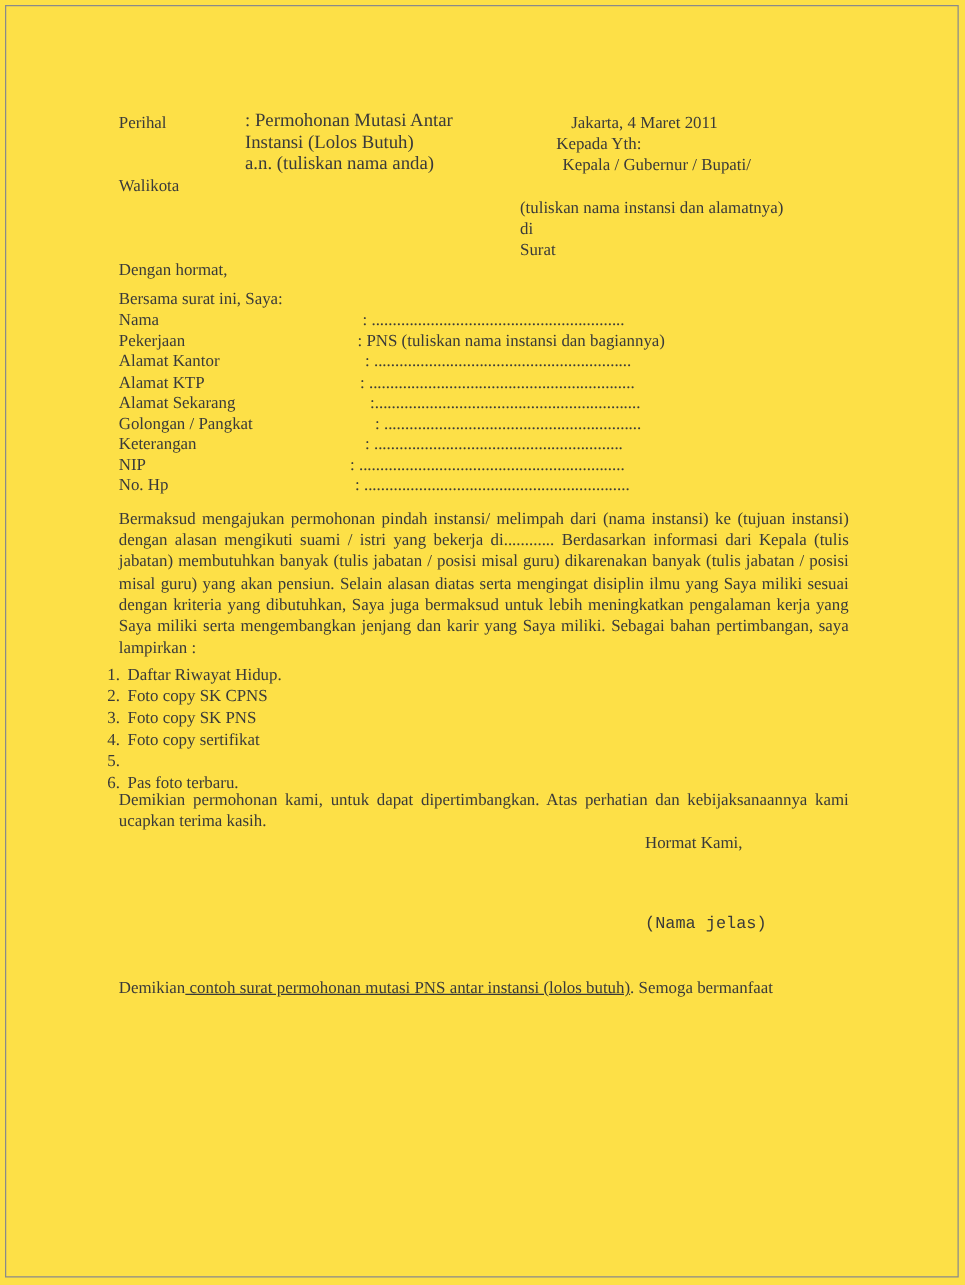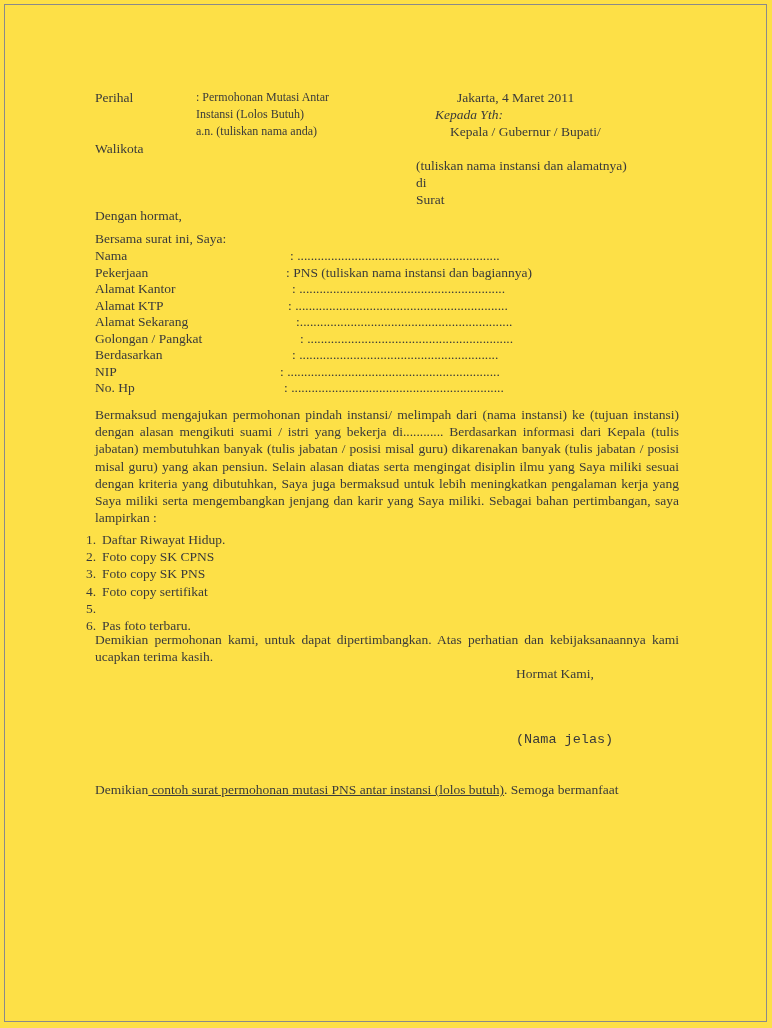--- a/index.html
+++ b/index.html
@@ -40,21 +40,21 @@
 
   
   .hdr-label {
     left: 95px;
     font-size: 13.5px;
     line-height: 17px;
     white-space: nowrap;
   }
   .hdr-mid {
     left: 196px;
-    font-size: 12px;
+    font-size: 15px;
     line-height: 17px;
     white-space: nowrap;
   }
   .hdr-right {
     font-size: 13.5px;
     line-height: 17px;
     white-space: nowrap;
   }
 
   
@@ -160,21 +160,21 @@
   <div id="content">
 
     <div class="abs hdr-label" style="top:89px;">Perihal</div>
 
     <div class="abs hdr-mid" style="top:89px;">: Permohonan Mutasi Antar</div>
     <div class="abs hdr-mid" style="top:106px;">Instansi (Lolos Butuh)</div>
     <div class="abs hdr-mid" style="top:123px;">a.n. (tuliskan nama anda)</div>
     <div class="abs hdr-label" style="top:140px;">Walikota</div>
 
     <div class="abs hdr-right" style="left:457px; top:89px;">Jakarta, 4 Maret 2011</div>
-    <div class="abs hdr-right" style="left:435px; top:106px;font-style:italic;">Kepada Yth:</div>
+    <div class="abs hdr-right" style="left:445px; top:106px;">Kepada Yth:</div>
     <div class="abs hdr-right" style="left:450px; top:123px;">Kepala / Gubernur / Bupati/</div>
 
     <div class="abs hdr-right" style="left:416px; top:157px;">(tuliskan nama instansi dan alamatnya)</div>
     <div class="abs hdr-right" style="left:416px; top:174px;">di</div>
     <div class="abs hdr-right" style="left:416px; top:191px;">Surat</div>
 
     <div class="abs plain-left" style="top:207px;">Dengan hormat,</div>
     <div class="abs plain-left" style="top:230px;">Bersama surat ini, Saya:</div>
 
     <div id="fields">
@@ -196,21 +196,21 @@
         </div>
         <div class="abs field-row" style="top: 314px;">
           <span class="field-label">Alamat Sekarang</span>
           <span class="field-value" style="left: 201px;">:...............................................................</span>
         </div>
         <div class="abs field-row" style="top: 330.5px;">
           <span class="field-label">Golongan / Pangkat</span>
           <span class="field-value" style="left: 205px;">: .............................................................</span>
         </div>
         <div class="abs field-row" style="top: 347px;">
-          <span class="field-label">Berdasarkan</span>
+          <span class="field-label">Keterangan</span>
           <span class="field-value" style="left: 197px;">: ...........................................................</span>
         </div>
         <div class="abs field-row" style="top: 363.5px;">
           <span class="field-label">NIP</span>
           <span class="field-value" style="left: 185px;">: ...............................................................</span>
         </div>
         <div class="abs field-row" style="top: 380px;">
           <span class="field-label">No. Hp</span>
           <span class="field-value" style="left: 189px;">: ...............................................................</span>
         </div>

